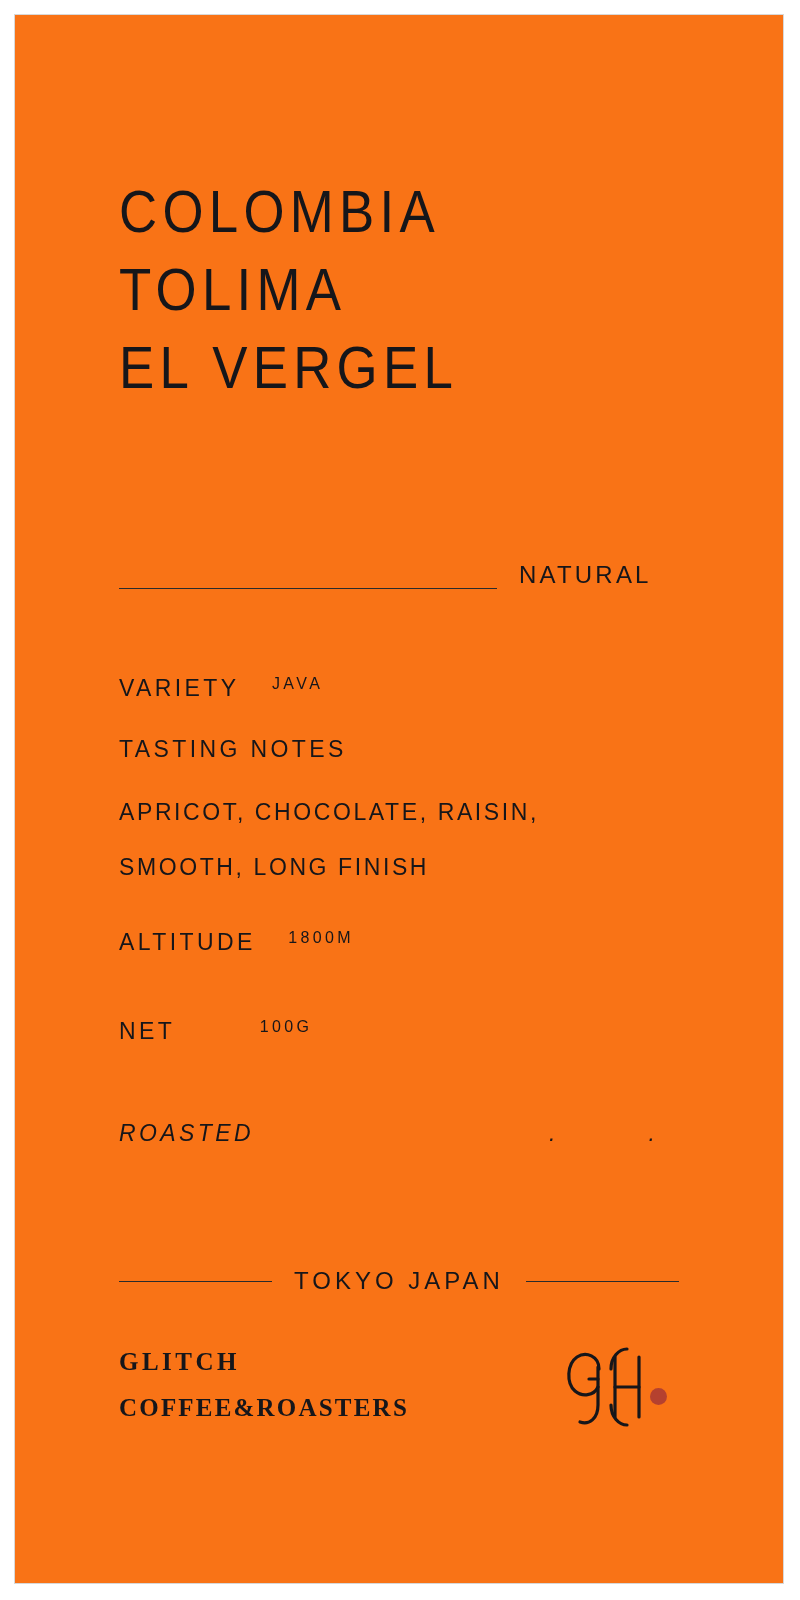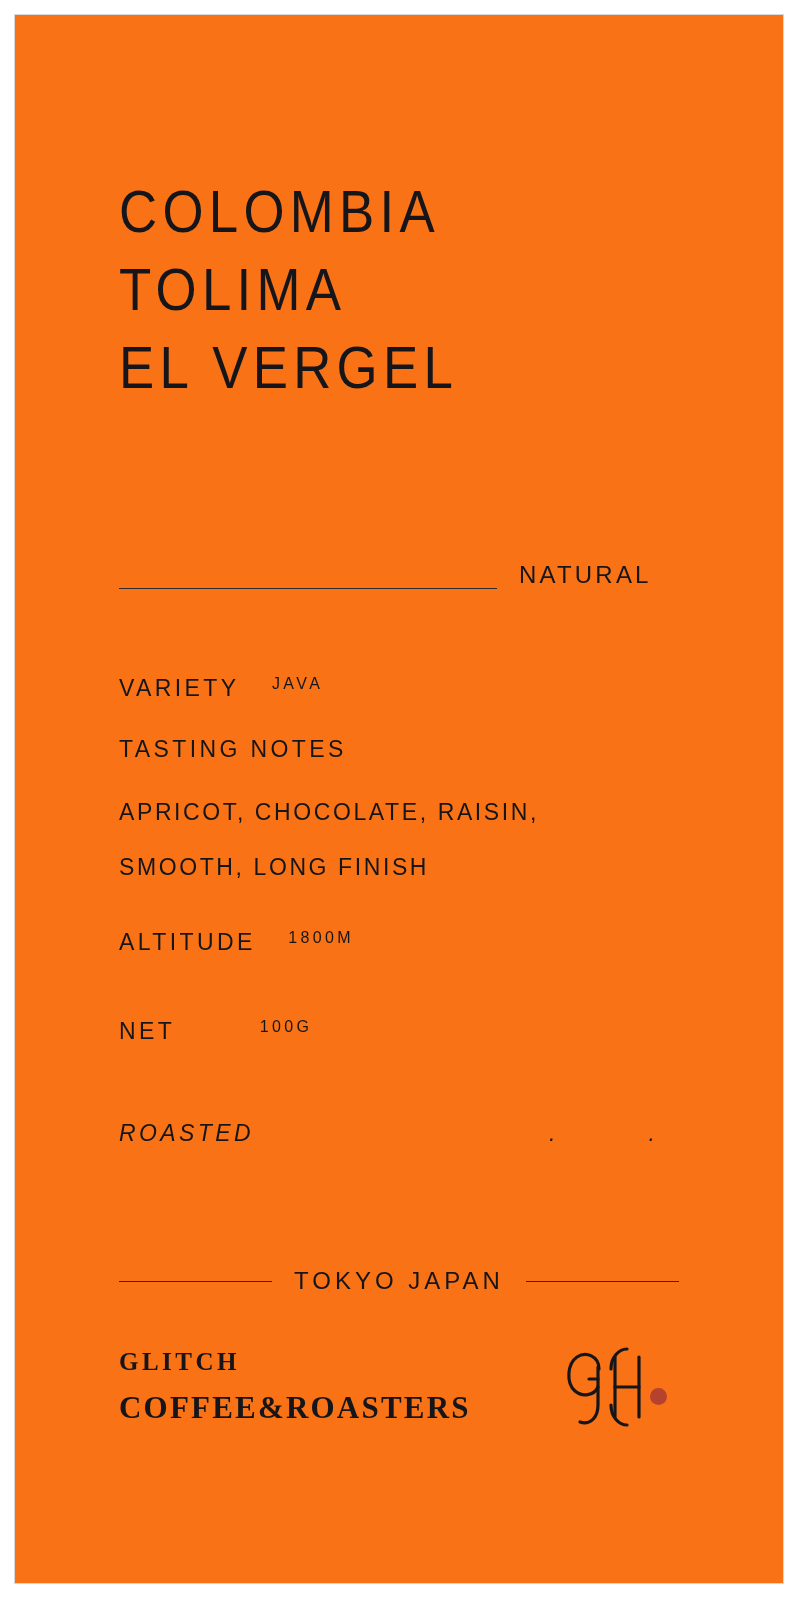--- a/index.html
+++ b/index.html
@@ -171,21 +171,21 @@
     font-weight: 700;
   }
   .brand-line1 {
     font-size: 25px;
     letter-spacing: 3.5px;
     color: #16161a;
     line-height: 46px;
     white-space: nowrap;
   }
   .brand-line2 {
-    font-size: 31px;
+    font-size: 25px;
     letter-spacing: 2.2px;
     color: #16161a;
     line-height: 46px;
     white-space: nowrap;
   }
   .logo {
     position: relative;
     width: 120px;
     height: 96px;
     flex: 0 0 auto;

